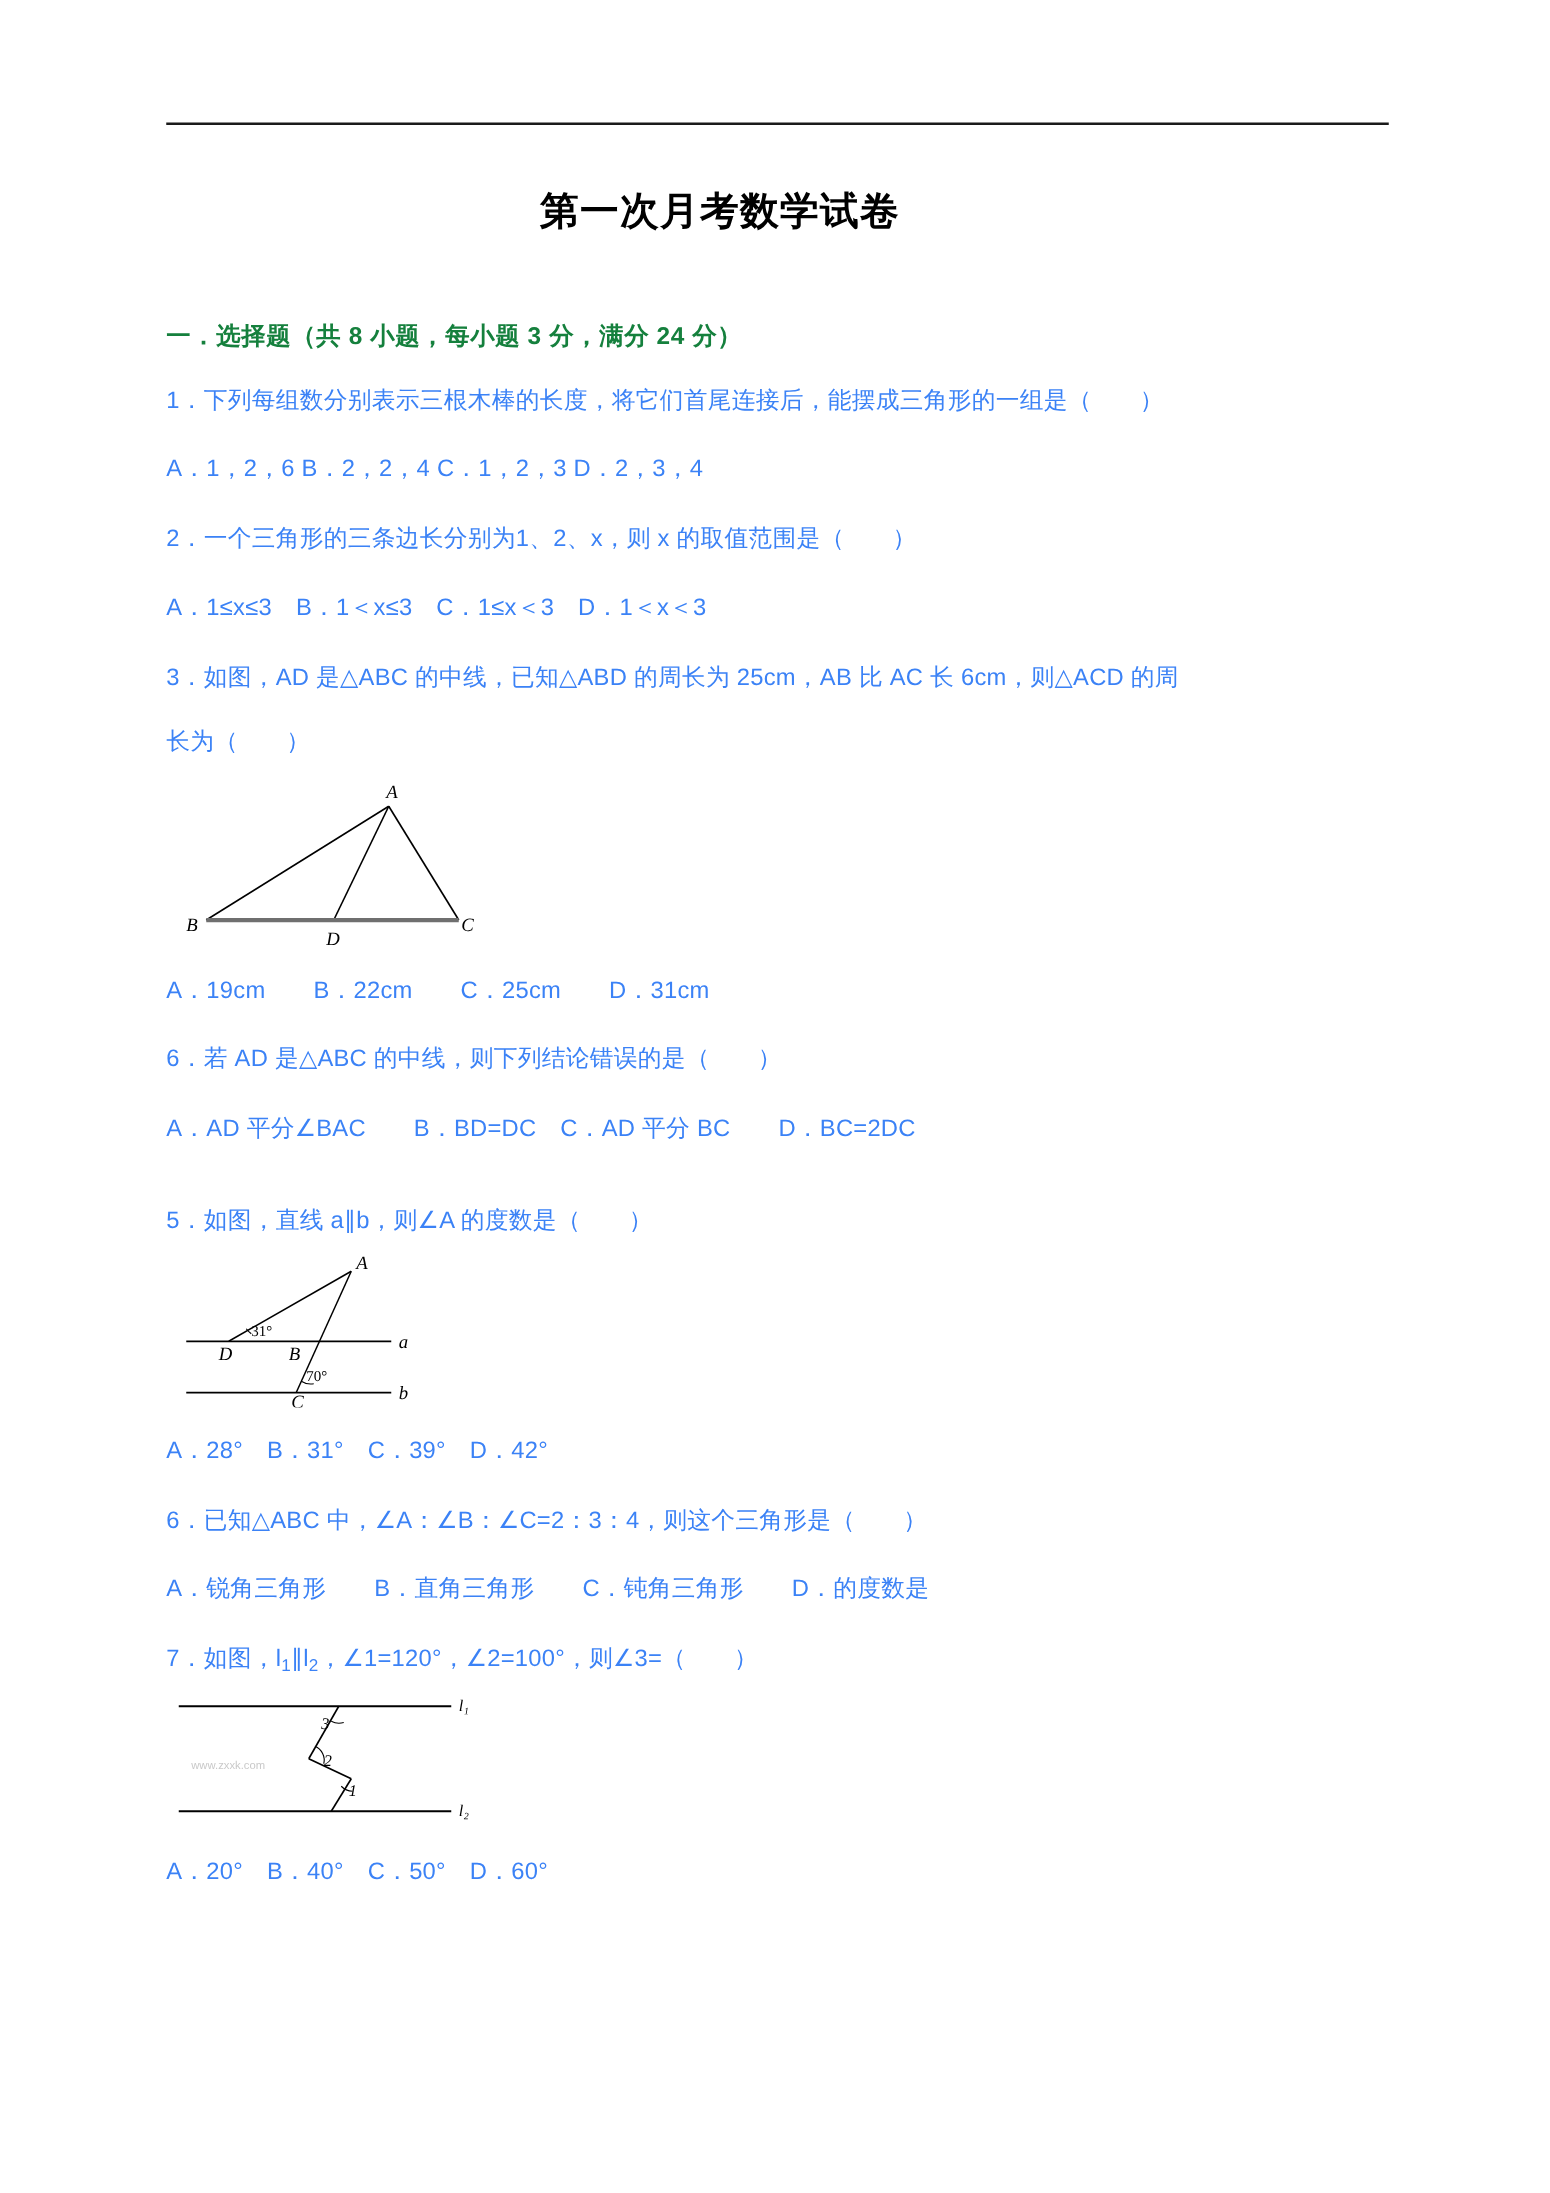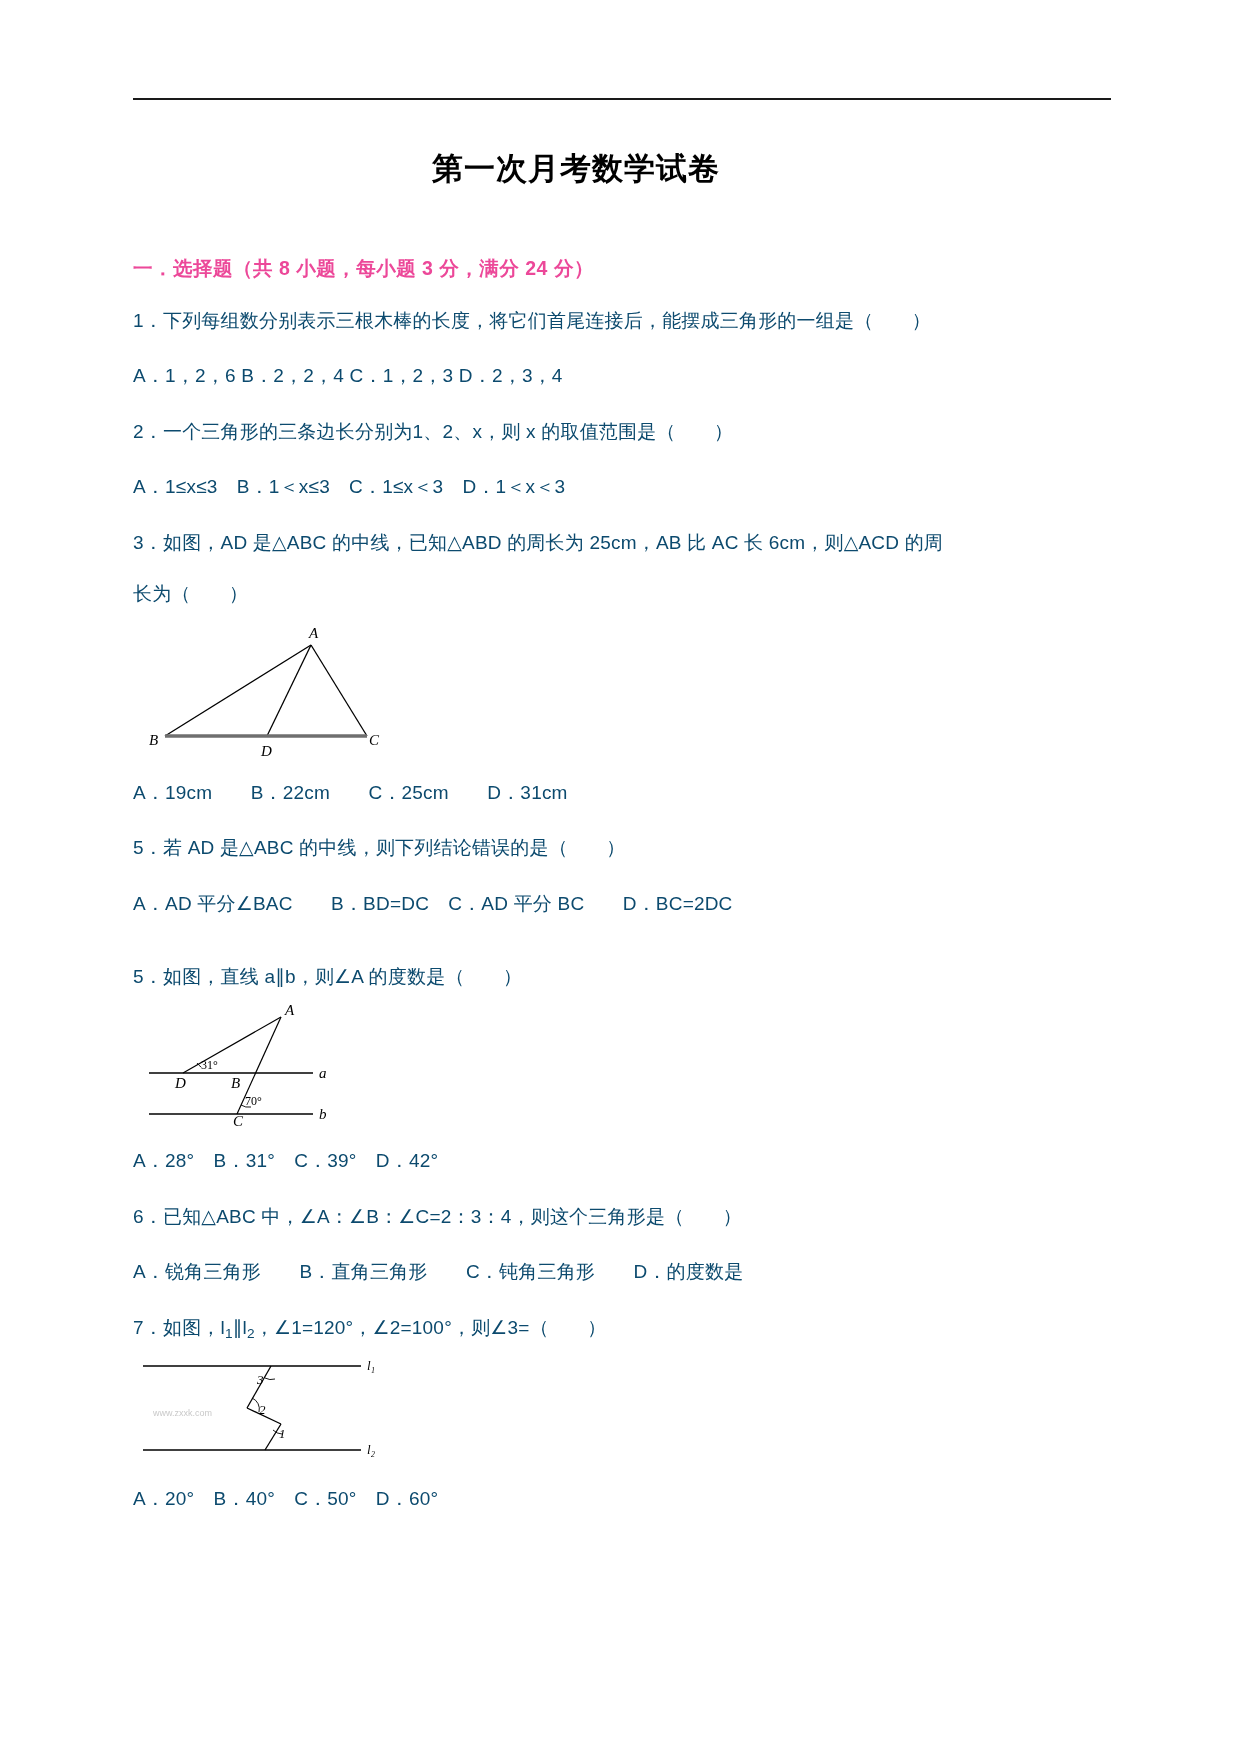--- a/index.html
+++ b/index.html
@@ -42,27 +42,27 @@
     position: absolute;
     left: 133px;
     top: 255px;
     width: 985px;
   }
   .section-head {
     font-size: 19.5px;
     font-weight: bold;
     letter-spacing: 0.5px;
     margin: 0 0 24px 0;
-    color: #ec4899;
+    color: #15803d;
   }
   .qline {
     font-size: 19px;
     line-height: 1.55;
     margin: 0 0 26px 0;
-    color: #0c4a6e;
+    color: #3b82f6;
     letter-spacing: 0.2px;
   }
   .qline.opts {
     margin-bottom: 26px;
   }
   .sub {
     font-size: 0.72em;
     vertical-align: -0.28em;
   }
   .figure {
@@ -126,21 +126,21 @@
         <line x1="22" y1="113" x2="224" y2="113" stroke="#6f6f6f" stroke-width="3.4"></line>
         <text class="lbl" x="166" y="15">A</text>
         <text class="lbl" x="6" y="122">B</text>
         <text class="lbl" x="118" y="133">D</text>
         <text class="lbl" x="226" y="122">C</text>
       </svg>
     </div>
 
     <p class="qline opts">A．19cm　　B．22cm　　C．25cm　　D．31cm</p>
 
-    <p class="qline">5．若 AD 是△ABC 的中线，则下列结论错误的是（　　）</p>
+    <p class="qline">6．若 AD 是△ABC 的中线，则下列结论错误的是（　　）</p>
     <p class="qline opts">A．AD 平分∠BAC　　B．BD=DC　C．AD 平分 BC　　D．BC=2DC</p>
 
     <p class="qline" style="margin-bottom:10px;margin-top:44px;">5．如图，直线 a∥b，则∠A 的度数是（　　）</p>
 
     <div class="figure fig-q5">
       <svg width="210" height="125" viewBox="0 0 210 125">
 
         <line x1="8" y1="72" x2="172" y2="72" stroke="#000" stroke-width="1.4"></line>
 
         <line x1="8" y1="113" x2="172" y2="113" stroke="#000" stroke-width="1.4"></line>

